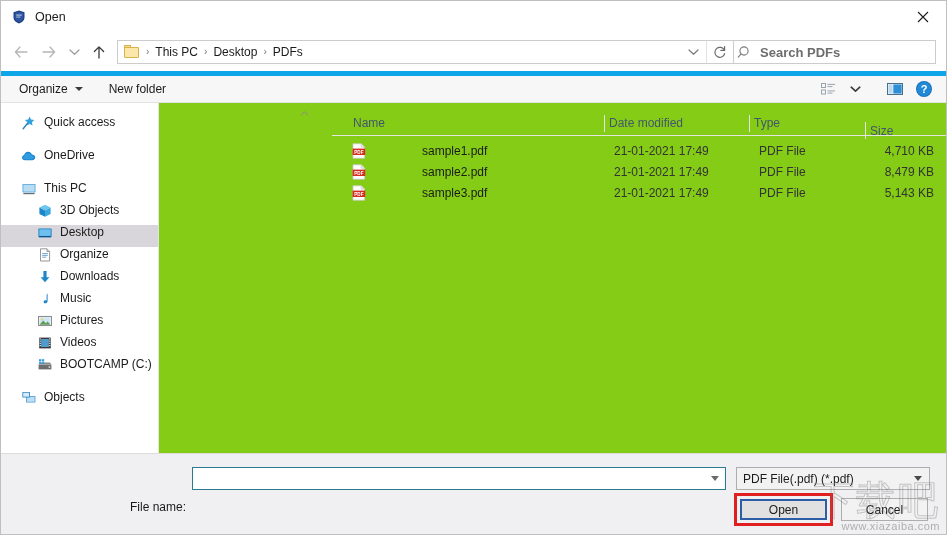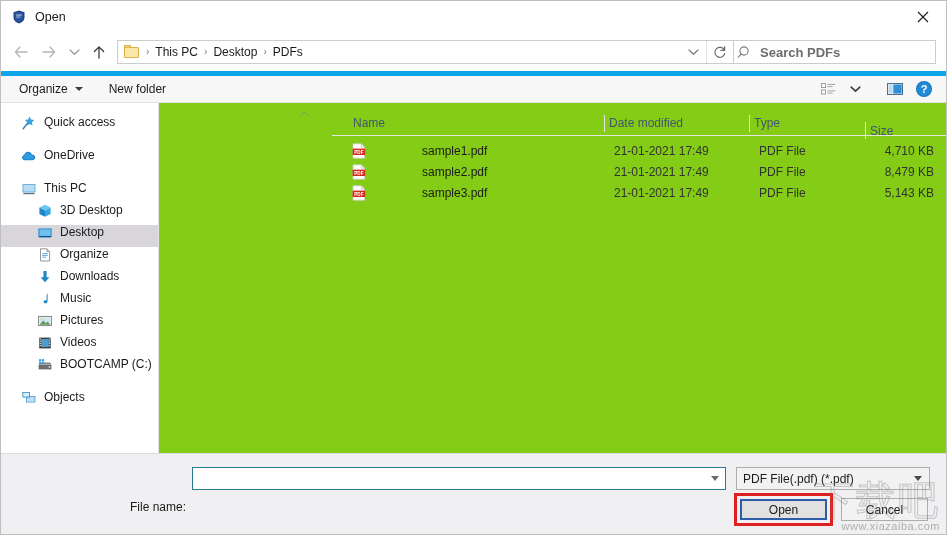--- a/index.html
+++ b/index.html
@@ -594,21 +594,21 @@
       </div>
 
       <div class="nav-item l1">
         <span class="nav-ico">
           <svg width="16" height="16" viewBox="0 0 16 16">
             <path d="M8 1.8 L13.6 4.6 L8 7.4 L2.4 4.6 Z" fill="#6dc6f0"></path>
             <path d="M2.4 4.6 L8 7.4 L8 13.8 L2.4 10.9 Z" fill="#1c86c8"></path>
             <path d="M13.6 4.6 L8 7.4 L8 13.8 L13.6 10.9 Z" fill="#3aa6e0"></path>
           </svg>
         </span>
-        <span>3D Desktop</span>
+        <span>3D Objects</span>
       </div>
 
       <div class="nav-item l1 selected">
         <span class="nav-ico">
           <svg width="16" height="16" viewBox="0 0 16 16">
             <rect x="1.4" y="3.4" width="13.2" height="9" rx="0.8" fill="#1f7fc4"></rect>
             <rect x="2.3" y="4.3" width="11.4" height="6.6" fill="#6ec0ee"></rect>
             <rect x="2.3" y="11.1" width="11.4" height="0.9" fill="#184f7f"></rect>
           </svg>
         </span>

